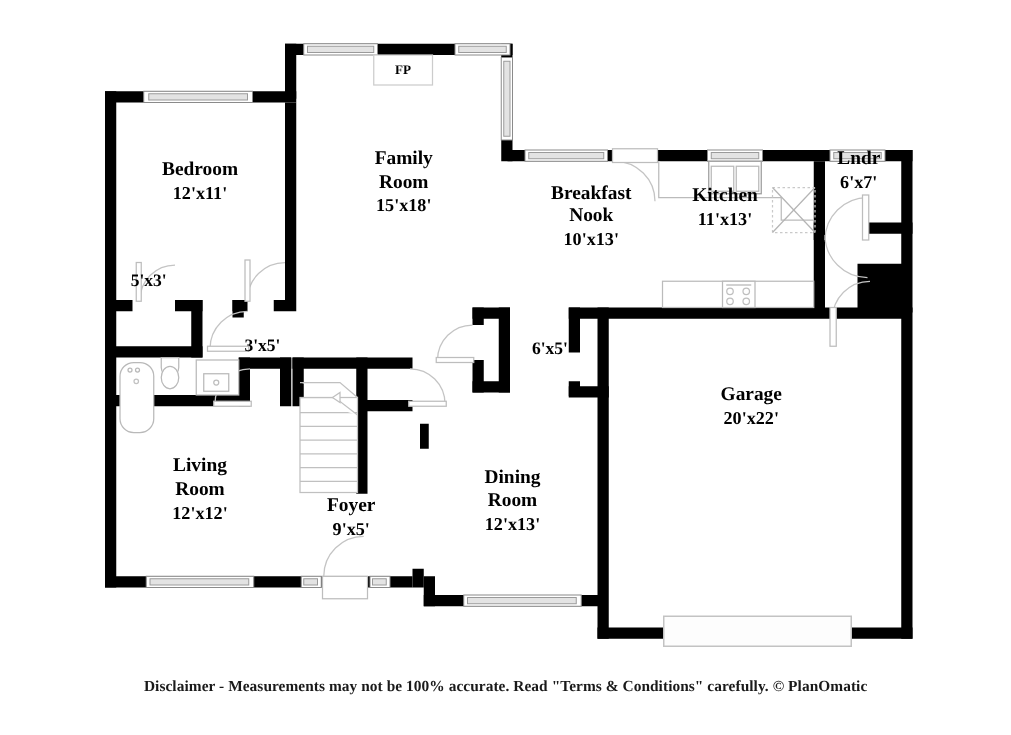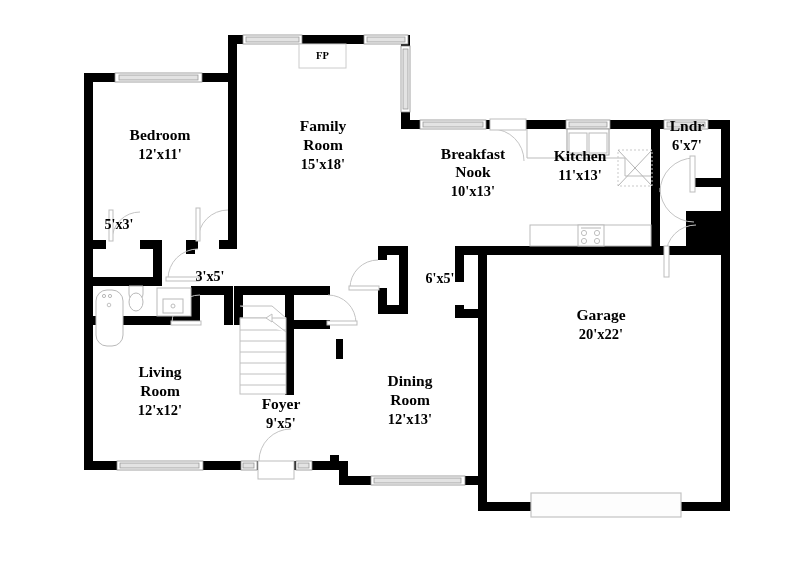--- a/index.html
+++ b/index.html
@@ -327,13 +327,14 @@
       <text class="room-label" x="410" y="405">Room</text>
       <text class="room-dim" x="410" y="424">12'x13'</text>
 
       <text class="small-dim" x="119" y="229">5'x3'</text>
       <text class="small-dim" x="210" y="281">3'x5'</text>
       <text class="small-dim" x="440" y="283">6'x5'</text>
     </g>
 
   </svg>
 
+  <div class="disclaimer">Disclaimer - Measurements may not be 100% accurate. Read "Terms &amp; Conditions" carefully. © PlanOmatic</div>
 </div>
 
 </body></html>

